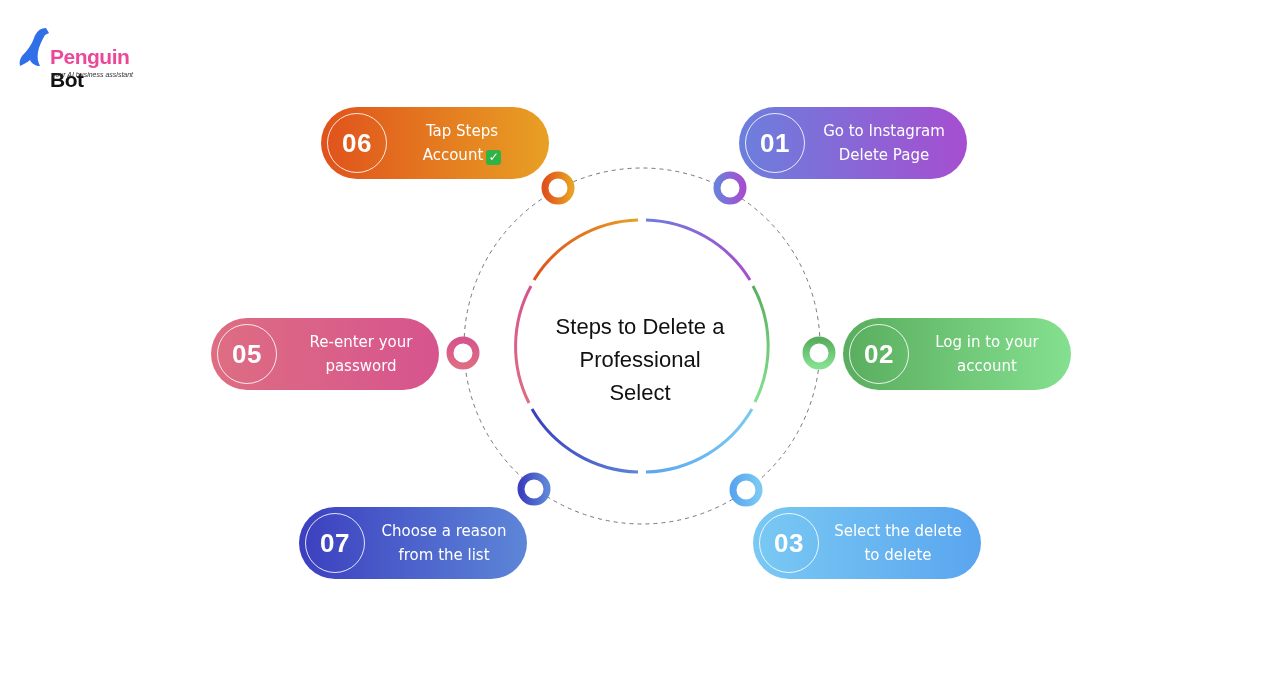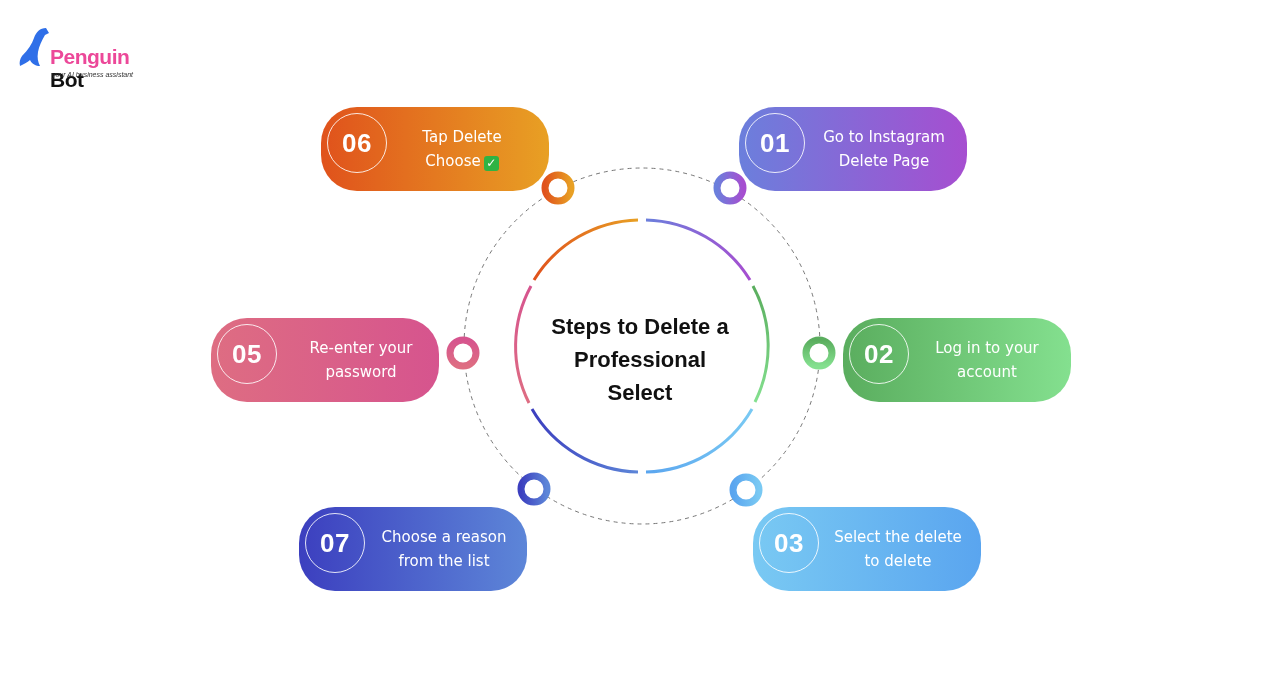--- a/index.html
+++ b/index.html
@@ -9,42 +9,42 @@
   }
   .logo { position: absolute; left: 18px; top: 24px; width: 130px; height: 60px; }
   .logo-bird { position: absolute; left: 0; top: 2px; }
   .logo-word1 { position: absolute; left: 32px; top: 0px; font-size: 21px; font-weight: bold; color: #111; letter-spacing: -0.5px; line-height: 22px; margin-top: 45px; }
   .logo-word2 { position: absolute; left: 32px; top: 22px; font-size: 21px; font-weight: bold; color: #ec4899; letter-spacing: -0.5px; line-height: 22px; }
   .logo-tag { position: absolute; left: 34px; top: 47px; font-size: 7px; font-style: italic; color: #333; white-space: nowrap; }
 
   .diagram { position: absolute; left: 0; top: 0; width: 1288px; height: 686px; }
 
   .pill {
-    position: absolute; width: 228px; height: 84px; border-radius: 36px;
+    position: absolute; width: 228px; height: 72px; border-radius: 36px;
     color: #fff; box-sizing: border-box;
   }
   .pill .num-circle {
     position: absolute; left: 6px; top: 6px; width: 60px; height: 60px; border-radius: 50%;
     border: 1px solid rgba(255,255,255,0.85); box-sizing: border-box;
     display: flex; align-items: center; justify-content: center;
     font-size: 26px; font-weight: bold; letter-spacing: 0.5px;
   }
   .pill .label {
     position: absolute; left: 72px; right: 10px; top: 0; bottom: 0;
     display: flex; align-items: center; justify-content: center; text-align: center;
     font-size: 16px; line-height: 24px; font-family: "DejaVu Sans", sans-serif; font-size: 15px;
   }
   .check {
     display: inline-block; width: 15px; height: 15px; background: #2fb344; border-radius: 3px;
     color: #fff; font-size: 12px; line-height: 15px; text-align: center; vertical-align: -1px; margin-left: 3px; font-weight: bold;
   }
 
   .center-title {
     position: absolute; left: 520px; top: 310px; width: 240px; text-align: center;
-    font-size: 22px; line-height: 33px; font-weight: bold; color: #111;
+    font-size: 22px; line-height: 33px; font-weight: normal; color: #111;
   }
 </style>
 </head>
 <body>
 
 <div class="logo">
   <svg class="logo-bird" width="32" height="44" viewBox="0 0 32 44">
     <path d="M28 2 C22 2 18 6 16 12 C14 18 10 24 4 30 C2 33 1 36 2 40 C6 38 10 36 12 34 C14 38 18 40 22 40 C20 36 19 32 20 26 C21 20 24 14 27 9 L31 7 Z" fill="#2f6fe8"></path>
   </svg>
   <div class="logo-word1">Bot</div>
@@ -100,21 +100,21 @@
 
   <div class="center-title">
     <div>Steps to Delete a</div>
     <div>Professional</div>
     <div>Select</div>
   </div>
 
   <div class="pill" style="left:321px;top:107px;background:linear-gradient(90deg,#e0521c,#e8a024);">
     <div class="num-circle">06</div>
     <div class="label" style="left:74px;right:20px;">
-      <span><span>Tap Delete Choose</span><span class="check">✓</span></span>
+      <span><span>Tap Steps Account</span><span class="check">✓</span></span>
     </div>
   </div>
 
   <div class="pill" style="left:739px;top:107px;background:linear-gradient(90deg,#6b7fdc,#a64ed0);">
     <div class="num-circle">01</div>
     <div class="label">Go to Instagram Delete Page</div>
   </div>
 
   <div class="pill" style="left:211px;top:318px;background:linear-gradient(90deg,#de6d82,#d6548e);">
     <div class="num-circle">05</div>

